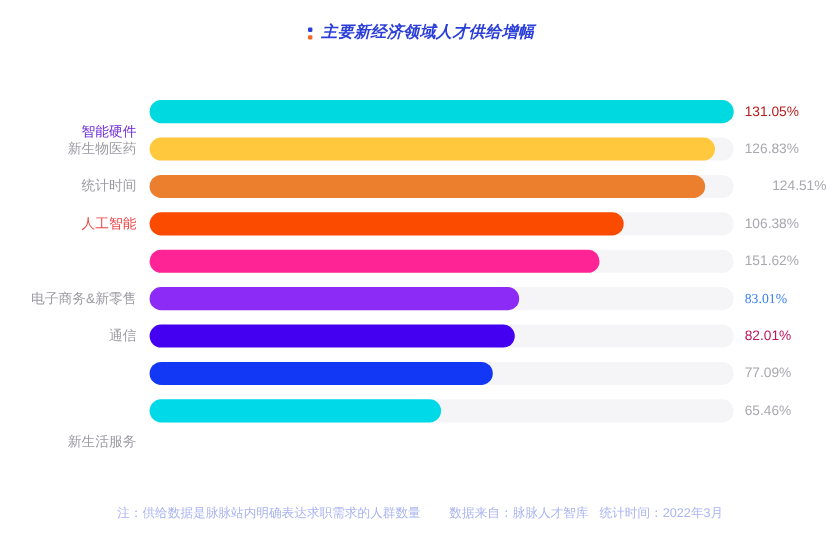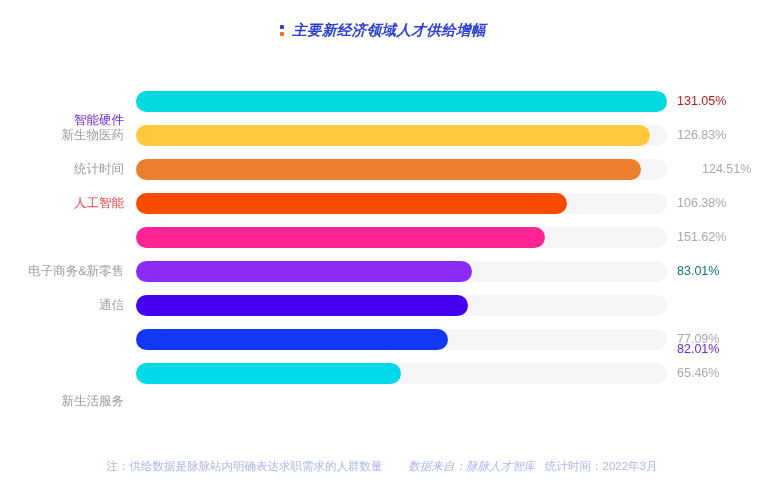--- a/index.html
+++ b/index.html
@@ -109,21 +109,21 @@
     bottom: 19px;
     width: 764px;
     display: flex;
     justify-content: center;
     align-items: baseline;
     font-size: 11.5px;
     color: #aab4f0;
     white-space: nowrap;
   }
   .footer .note { margin-right: 26px; }
-  .footer .source { margin-right: 10px; font-style: italic; }
+  .footer .source { margin-right: 10px; }
   .footer .period { }
 </style>
 </head>
 <body>
 
 <div class="chart-title-row">
   <span class="title-marker">
     <span class="dot dot-top"></span>
     <span class="dot dot-bottom"></span>
   </span>
@@ -169,29 +169,29 @@
       <span class="bar-fill" style="width: 409.079px; background: rgb(255, 36, 150);"></span>
     </span>
     <span class="val-label" style="color: rgb(168, 168, 176);">151.62%</span>
   </div>
 
   <div class="bar-row">
     <span class="cat-label" style="color: rgb(155, 155, 163); text-align: right;">电子商务&amp;新零售</span>
     <span class="track" style="background: rgb(245, 245, 247);">
       <span class="bar-fill" style="width: 336.347px; background: rgb(140, 43, 245);"></span>
     </span>
-    <span class="val-label" style="color: #0f766e;">83.01%</span>
+    <span class="val-label" style="color: #3b82f6; font-family: Liberation Serif, serif;">83.01%</span>
   </div>
 
   <div class="bar-row">
     <span class="cat-label" style="color: rgb(155, 155, 163);">通信</span>
     <span class="track" style="background: rgb(245, 245, 247);">
       <span class="bar-fill" style="width: 332.295px; background: rgb(68, 0, 240);"></span>
     </span>
-    <span class="val-label" style="color: #6d28d9; margin-top: 44px;">82.01%</span>
+    <span class="val-label" style="color: #be185d;">82.01%</span>
   </div>
 
   <div class="bar-row">
     <span class="track" style="background: rgb(245, 245, 247);">
       <span class="bar-fill" style="width: 312.36px; background: rgb(18, 55, 245);"></span>
     </span>
     <span class="val-label" style="color: rgb(168, 168, 176);">77.09%</span>
   </div>
 
   <div class="bar-row">

